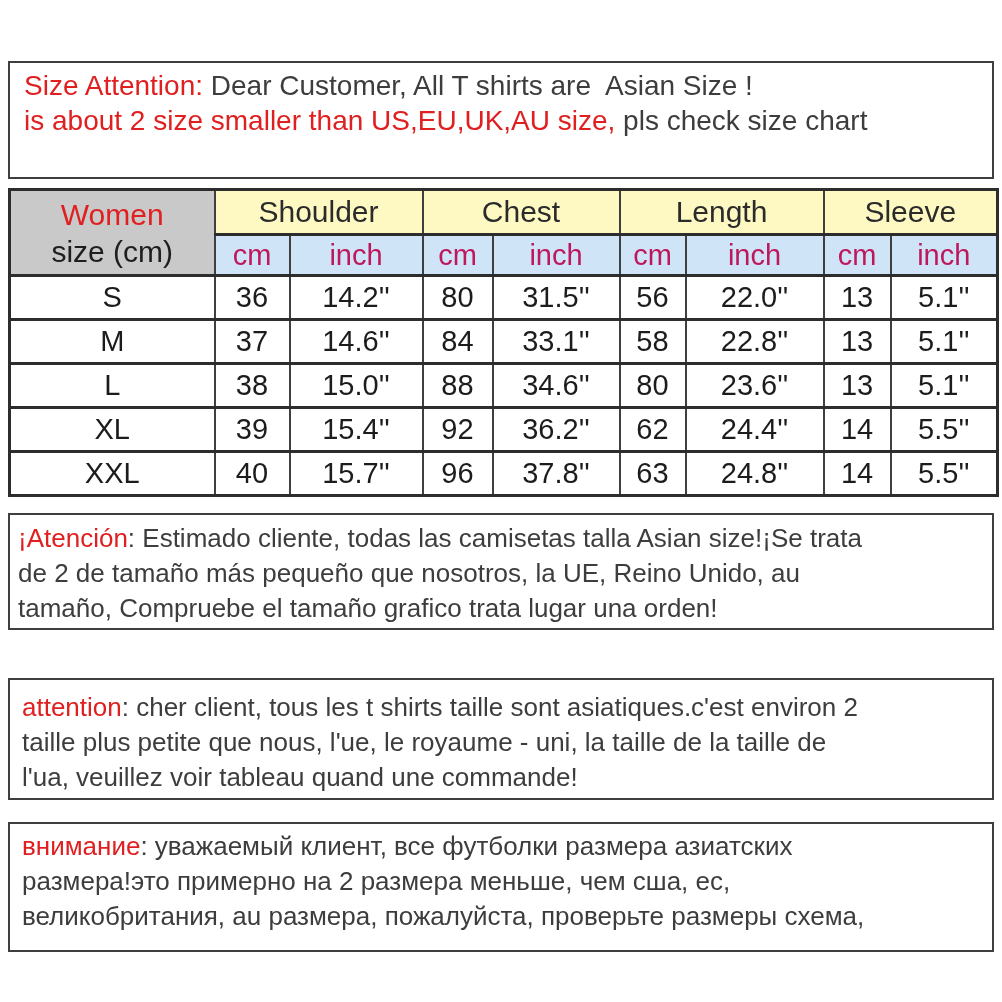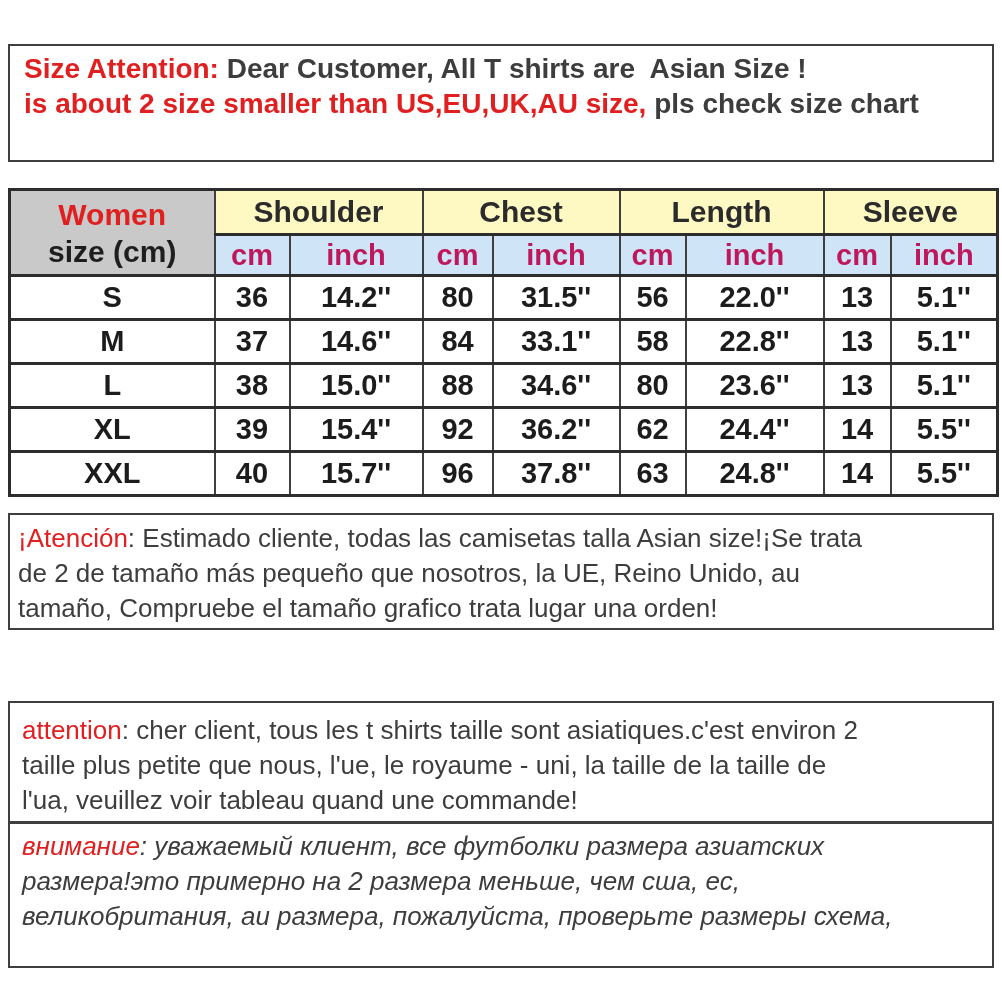--- a/index.html
+++ b/index.html
@@ -15,41 +15,41 @@
     left: 8px;
     width: 986px;
     box-sizing: border-box;
     border: 2px solid #3f3f3f;
     color: #3d3d3d;
     overflow: hidden;
     background: #ffffff;
   }
   .notice .seg { white-space: pre-wrap; }
   .red { color: #e02020; }
-  #notice-en { top: 44px;  height: 118px; font-size: 28px; line-height: 35px; padding: 5px 14px; font-weight: bold; }
+  #notice-en { top: 61px;  height: 118px; font-size: 28px; line-height: 35px; padding: 5px 14px; }
   #notice-es { top: 513px; height: 117px; font-size: 26px; line-height: 35px; padding: 6px 8px; }
-  #notice-fr { top: 678px; height: 122px; font-size: 26px; line-height: 35px; padding: 10px 12px; margin-top: 23px; }
-  #notice-ru { top: 822px; height: 146px; font-size: 26px; line-height: 35px; padding: 5px 12px; font-style: italic; }
+  #notice-fr { top: 678px; height: 122px; font-size: 26px; line-height: 35px; padding: 10px 12px; }
+  #notice-ru { top: 822px; height: 130px; font-size: 26px; line-height: 35px; padding: 5px 12px; }
 
   #table-wrap { position: absolute; left: 8px; top: 188px; }
   table.size-table {
     border-collapse: collapse;
     table-layout: fixed;
     width: 988px;
     border: 3px solid #2d2d2d;
   }
   .size-table th, .size-table td {
     border-left: 2px solid #3f3f3f;
     border-right: 2px solid #3f3f3f;
     border-top: 3px solid #2d2d2d;
     border-bottom: 3px solid #2d2d2d;
     text-align: center;
     vertical-align: middle;
     padding: 0;
-    font-weight: bold;
+    font-weight: normal;
     overflow: hidden;
   }
   .corner-cell {
     background: #c9c9c9;
     font-size: 30px;
     line-height: 37px;
     color: #1e1e1e;
   }
   .group-cell {
     background: #fef9c3;

